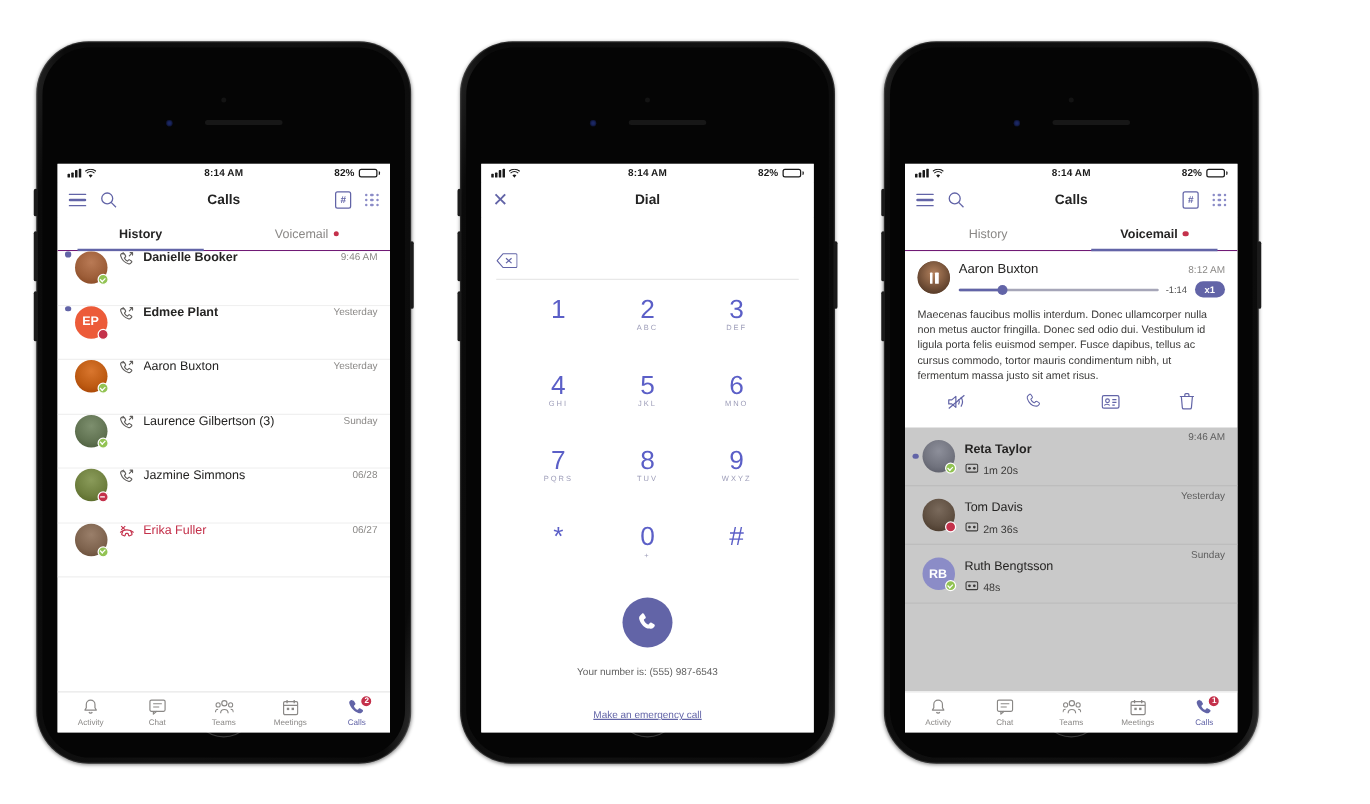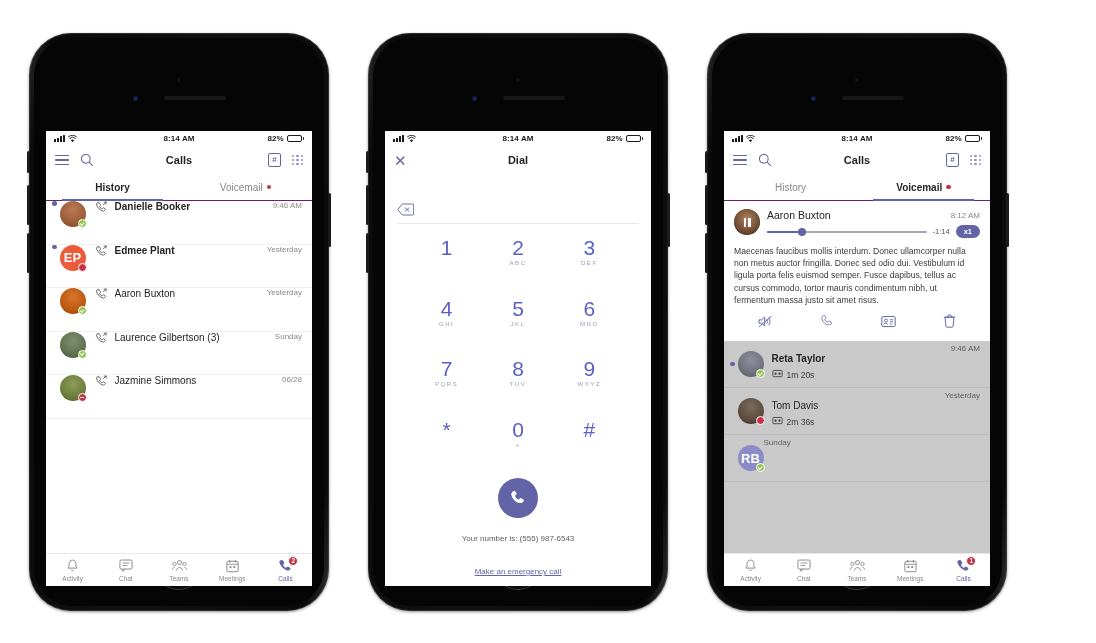--- a/index.html
+++ b/index.html
@@ -124,21 +124,21 @@
     border-bottom:1px solid #f0f0f0;position:relative;background:#fff;
   }
   .unread-dot{
     width:4.5px;height:4.5px;border-radius:50%;background:#6264a7;
     flex:0 0 4.5px;margin-right:3px;
   }
   .unread-spacer{flex:0 0 4.5px;margin-right:3px;}
   .avatar{
     width:26px;height:26px;border-radius:50%;flex:0 0 26px;position:relative;
     overflow:visible;display:flex;align-items:center;justify-content:center;
-    font-size:13px;font-weight:bold;color:#fff;
+    font-size:10px;font-weight:bold;color:#fff;
   }
   .presence{
     position:absolute;right:-1px;bottom:-1px;width:9px;height:9px;border-radius:50%;
     border:1.5px solid #fff;display:flex;align-items:center;justify-content:center;
   }
   .p-available{background:#92c353;}
   .p-busy{background:#c4314b;}
   .p-away{background:#f8d22a;}
   .p-dnd{background:#c4314b;}
   .p-available::after{content:"";width:3px;height:1.5px;border-left:1.2px solid #fff;border-bottom:1.2px solid #fff;transform:rotate(-45deg);margin-top:-1px;}
@@ -402,20 +402,37 @@
                 <span class="presence p-dnd"></span>
               </span>
               <span class="calltype ">
                 <svg width="13" height="13" viewBox="0 0 16 16">
                   <path d="M4.4 2.6c.4-.4 1-.3 1.3.2l1 1.7c.2.4.1.9-.2 1.2l-.7.6c-.2.1-.2.4-.1.6.5 1.2 1.4 2.2 2.6 2.7.2.1.5 0 .6-.2l.6-.7c.3-.4.8-.5 1.2-.2l1.7 1c.5.3.6 1 .2 1.4l-.8.8c-.6.7-1.5.9-2.3.6C6 11.3 3.1 8.3 2 4.8c-.3-.9-.1-1.8.6-2.4l1.8-.8z" fill="none" stroke="#605e5c" stroke-width="1.15"></path>
                   <path d="M10.4 4.6 13.6 1.4M13.6 1.4h-2.4M13.6 1.4v2.4" stroke="#605e5c" stroke-width="1.1" fill="none" stroke-linecap="round"></path>
                 </svg>
               </span>
               <span class="callname  ">Jazmine Simmons</span>
               <span class="calltime">06/28</span>
+            </div>
+            <div class="callrow">
+              <span class="unread-spacer"></span>
+              <span class="avatar">
+                <span class="ph" style="background:radial-gradient(circle at 50% 34%, #9a7f6a 0%, #7e634e 58%, #604530 100%);"></span>
+                <span class="presence p-available"></span>
+              </span>
+              <span class="calltype missed">
+                <svg width="13" height="13" viewBox="0 0 16 16">
+                  <path d="M1.4 8.6c3.6-3.4 9.6-3.4 13.2 0" stroke="#c4314b" stroke-width="1.2" fill="none"></path>
+                  <path d="M4.2 7.2 3 9.9c-.2.5 0 1 .5 1.2l1.8.7c.5.2 1-.1 1.1-.6l.2-1c.1-.4.5-.7.9-.7h1c.4 0 .8.3.9.7l.2 1c.1.5.6.8 1.1.6l1.8-.7c.5-.2.7-.7.5-1.2l-1.2-2.7" stroke="#c4314b" stroke-width="1.15" fill="none" stroke-linejoin="round"></path>
+                  <line x1="2.4" y1="2.4" x2="6.4" y2="6" stroke="#c4314b" stroke-width="1.15"></line>
+                  <line x1="6.4" y1="2.4" x2="2.4" y2="6" stroke="#c4314b" stroke-width="1.15"></line>
+                </svg>
+              </span>
+              <span class="callname  missed">Erika Fuller</span>
+              <span class="calltime">06/27</span>
             </div>
           </div>
 
         <div class="bottomnav" id="p1-nav">
             <div class="navitem">
               <span class="navicon">
                 <svg width="13" height="14" viewBox="0 0 15 16">
                   <path d="M7.5 1.2c-2.3 0-4 1.8-4 4v3l-1.3 2.2h10.6L11.5 8.2v-3c0-2.2-1.7-4-4-4z" fill="none" stroke="#8a8886" stroke-width="1.1" stroke-linejoin="round"></path>
                   <path d="M6 12.2a1.6 1.6 0 0 0 3 0" fill="none" stroke="#8a8886" stroke-width="1.1"></path>
                 </svg>
@@ -767,20 +784,28 @@
                 </span></span>
               <span class="vmtime">Yesterday</span>
             </div>
             <div class="vmrow">
               <span class="vm-dot hidden"></span>
               <span class="avatar">
                 <span class="ph" style="background:#8b8cc7;"></span>
                 <span style="position:relative;z-index:2;">RB</span>
                 <span class="presence p-available"></span>
               </span>
+              <span class="vmcol"><span class="vmname light">Ruth Bengtsson</span><span class="vmdur">
+                  <span><svg width="11" height="9" viewBox="0 0 13 10">
+                      <rect x="1" y="1.4" width="11" height="7.4" rx="1.2" stroke="#3b3a39" stroke-width="1" fill="none"></rect>
+                      <circle cx="4.2" cy="5.2" r="1.3" fill="#3b3a39"></circle>
+                      <circle cx="8.8" cy="5.2" r="1.3" fill="#3b3a39"></circle>
+                    </svg></span>
+                  <span>48s</span>
+                </span></span>
               <span class="vmtime">Sunday</span>
             </div>
           </div>
 
         <div class="bottomnav" id="p3-nav">
             <div class="navitem">
               <span class="navicon">
                 <svg width="13" height="14" viewBox="0 0 15 16">
                   <path d="M7.5 1.2c-2.3 0-4 1.8-4 4v3l-1.3 2.2h10.6L11.5 8.2v-3c0-2.2-1.7-4-4-4z" fill="none" stroke="#8a8886" stroke-width="1.1" stroke-linejoin="round"></path>
                   <path d="M6 12.2a1.6 1.6 0 0 0 3 0" fill="none" stroke="#8a8886" stroke-width="1.1"></path>

